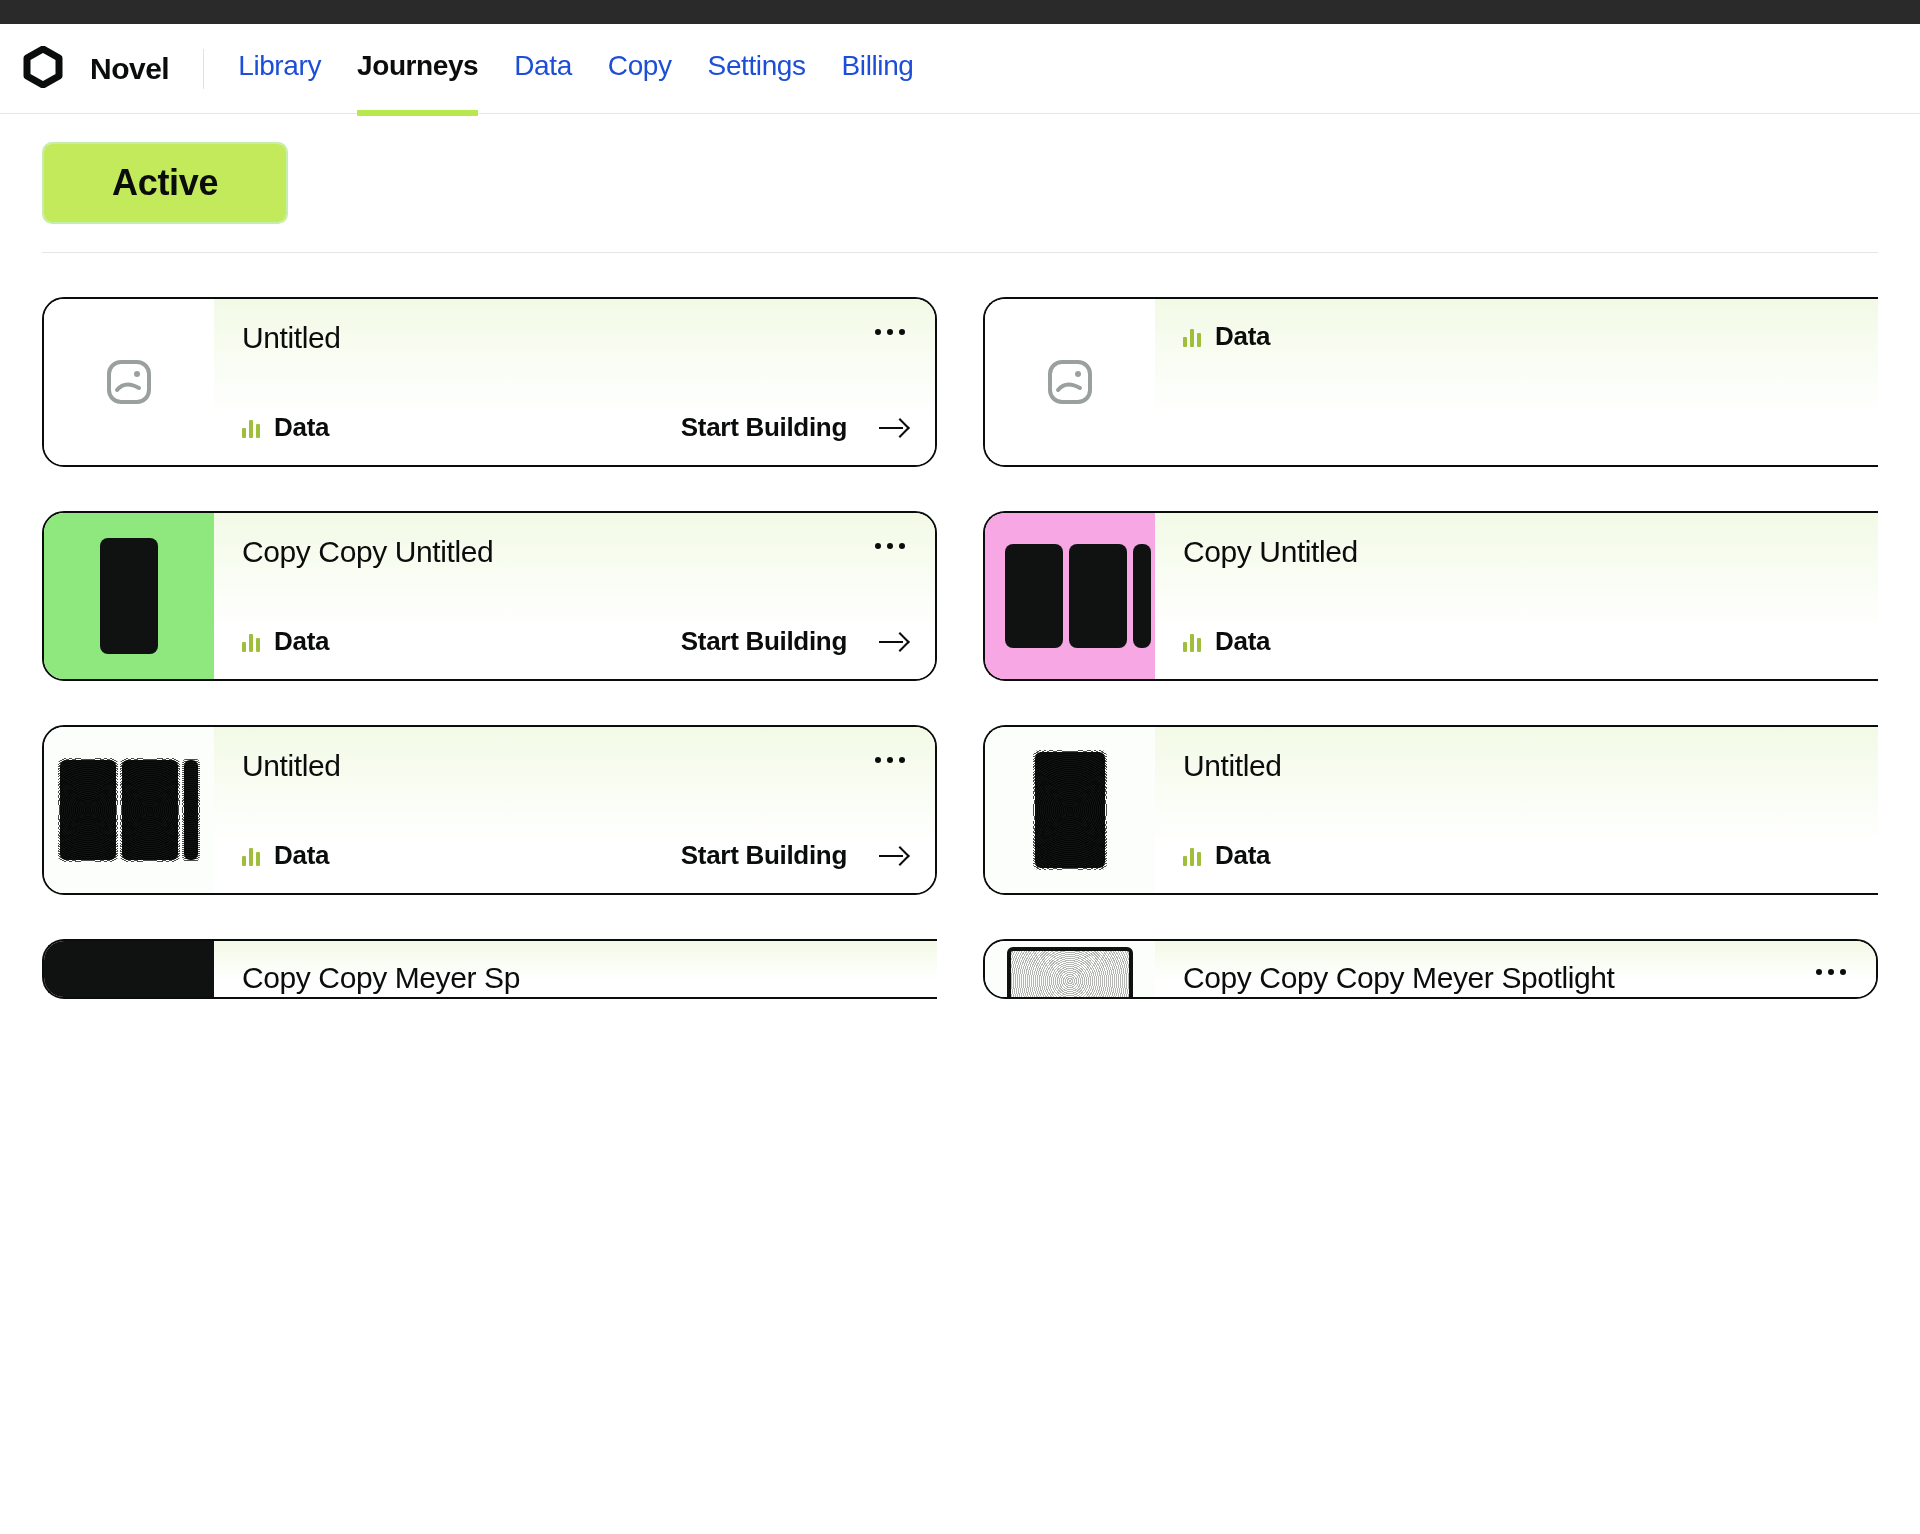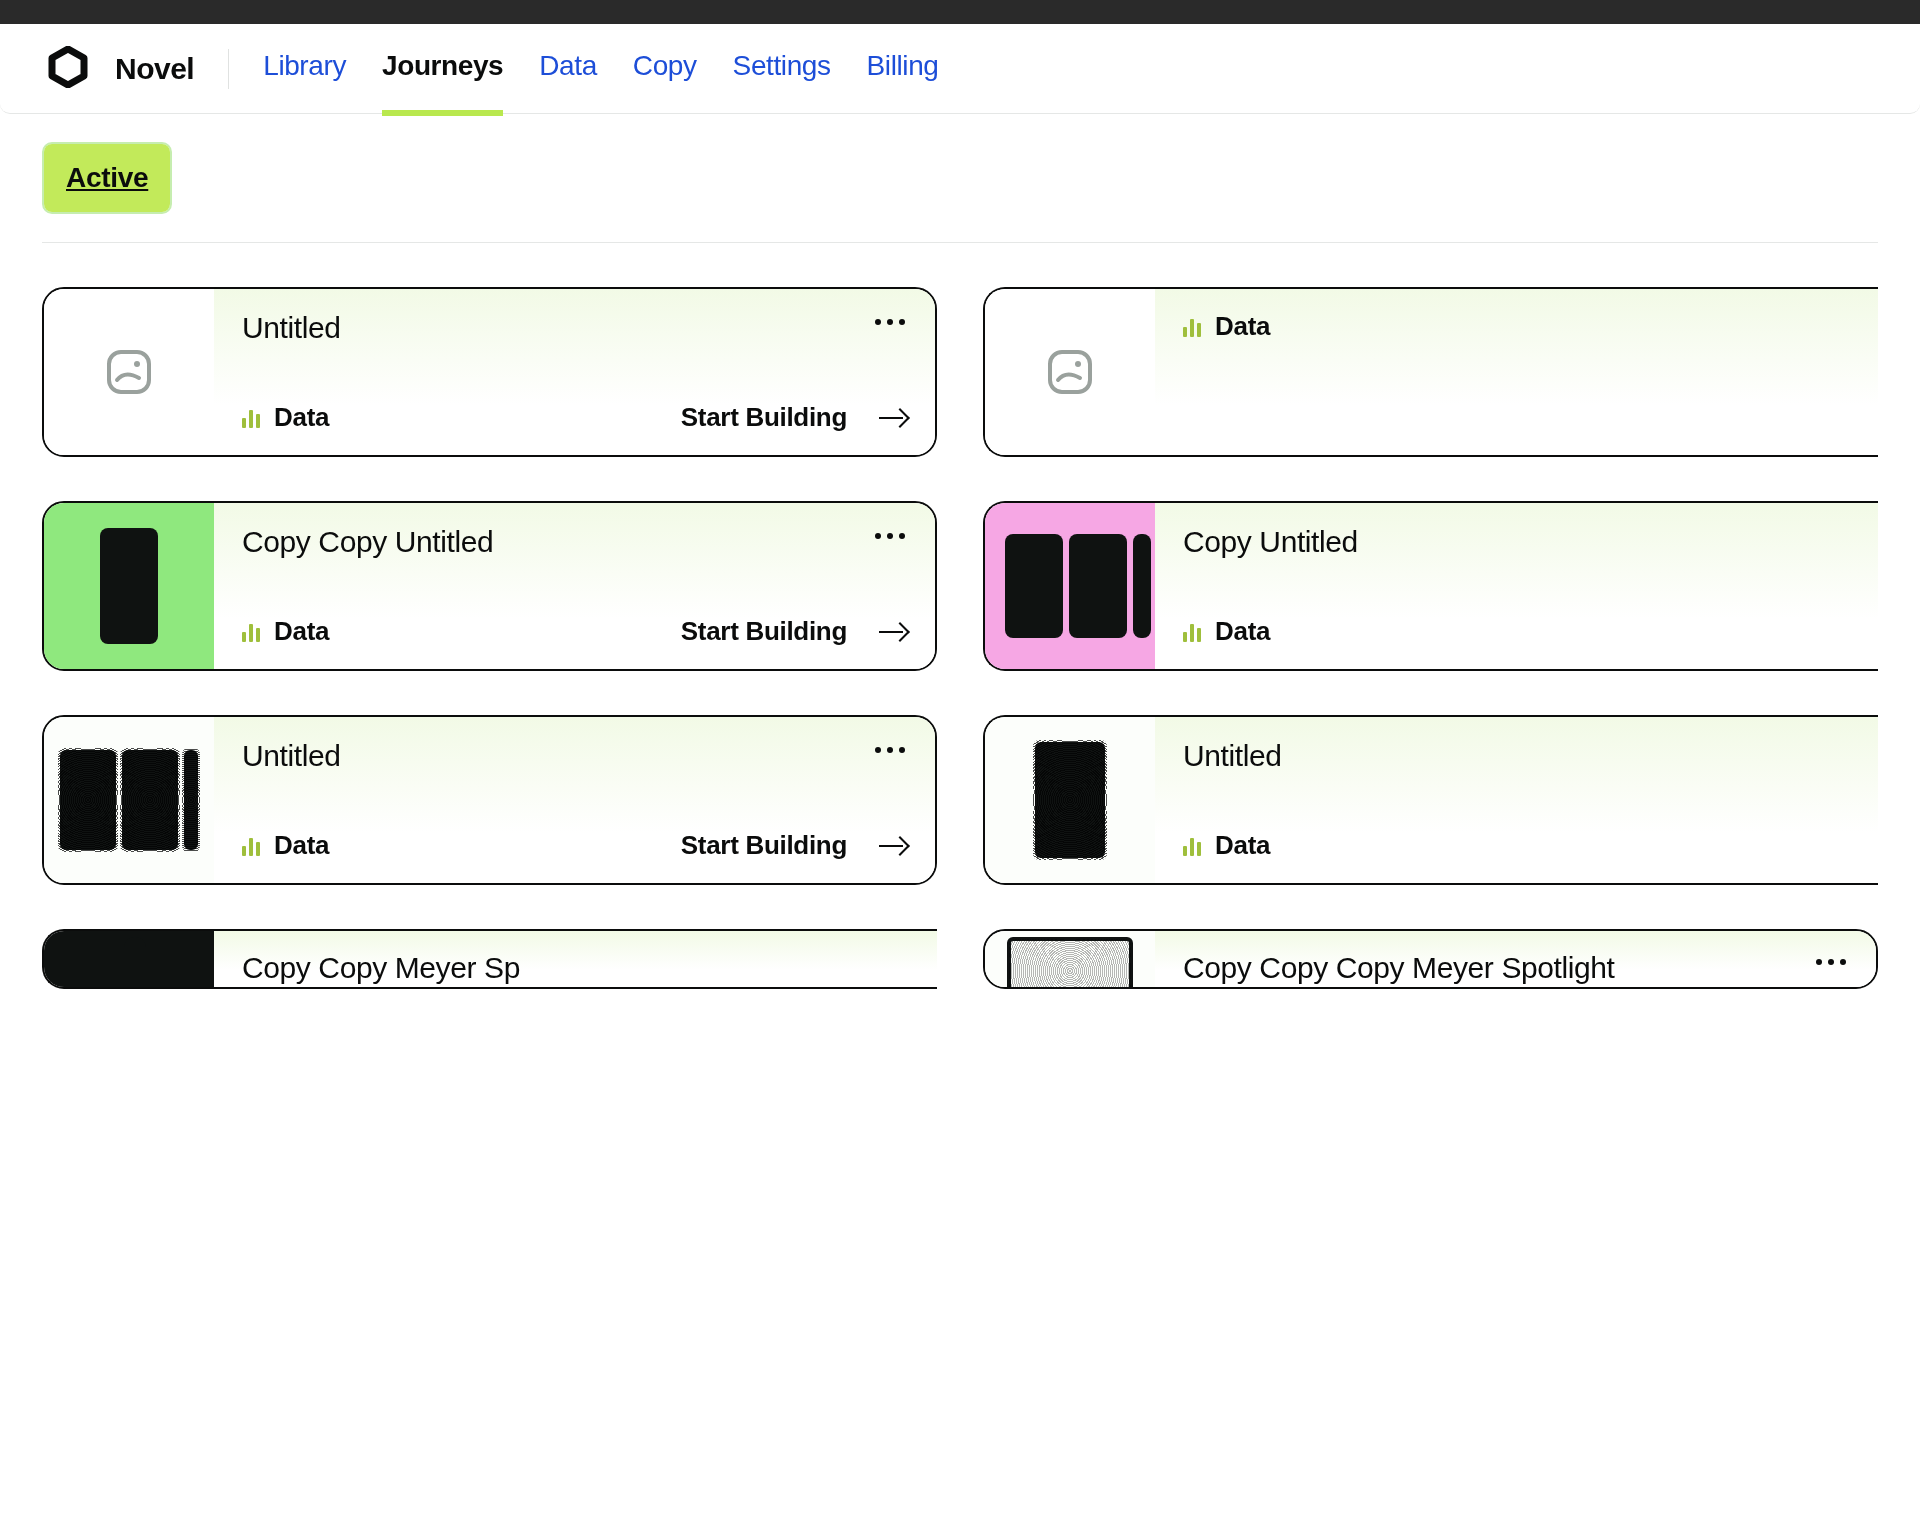--- a/index.html
+++ b/index.html
@@ -1,35 +1,34 @@
 <!DOCTYPE html>
 <html><head>
 <meta charset="utf-8">
 <style>
   * { box-sizing: border-box; margin: 0; padding: 0; }
   html, body { width: 100%; background: #fff; font-family: -apple-system, Helvetica, Arial, sans-serif; color: #0b0c0c; }
   .browser-bar { height: 24px; background: #2a2a2a; }
   .topnav {
-    height: 90px; display: flex; align-items: center; padding: 0 47px; border-bottom: 1px solid #e5e7e6; position: relative;
+    height: 90px; display: flex; align-items: center; padding: 0 22px; border-bottom: 1px solid #e5e7e6; position: relative;
     gap: 38px;
-    border-radius: 10px;
   }
   .logo-wrap { display:flex; align-items:center; gap: 26px; }
   .brand { font-size: 30px; font-weight: 700; letter-spacing: -0.5px; }
   .nav-sep { width:1px; height:40px; background:#e0e2e1; margin-left:-4px; }
   .nav-links { display:flex; gap: 36px; align-items:center; margin-left:-4px; }
   .nav-link { font-size: 28px; color:#1d4ed8; font-weight:500; letter-spacing:-0.4px; text-decoration:none; cursor:pointer; position:relative; padding-bottom:6px;}
   .nav-link.active { color:#0b0c0c; font-weight:600; }
   .nav-link.active::after{
     content:""; position:absolute; left:0; right:0; bottom:-28px; height:6px; background:#b9e84e;
   }
   .content { padding: 24px 42px 0 42px; }
   .tab-strip { display:inline-flex; border:2px solid #c6edb0; border-radius:10px; overflow:hidden; margin-top:4px; }
   .tab {
-    font-size: 28px; font-weight:600; padding: 18px 22px; cursor:pointer; background:#fff; letter-spacing:-0.3px;text-decoration:underline;
+    font-size: 36px; font-weight:600; padding: 18px 68px; cursor:pointer; background:#fff; letter-spacing:-0.3px;
   }
   .tab.active { background:#c2ea5a; color:#0b0c0c; }
   .divider { height:1px; background:#e5e7e6; margin-top:28px; }
   .grid {
     margin-top:44px; display:grid; grid-template-columns: 1fr 1fr; column-gap:46px; row-gap:44px;
   }
   .card {
     border:2px solid #0b0c0c; border-radius:22px; display:flex; overflow:hidden; height:170px; cursor:pointer;
   }
   .thumb {

